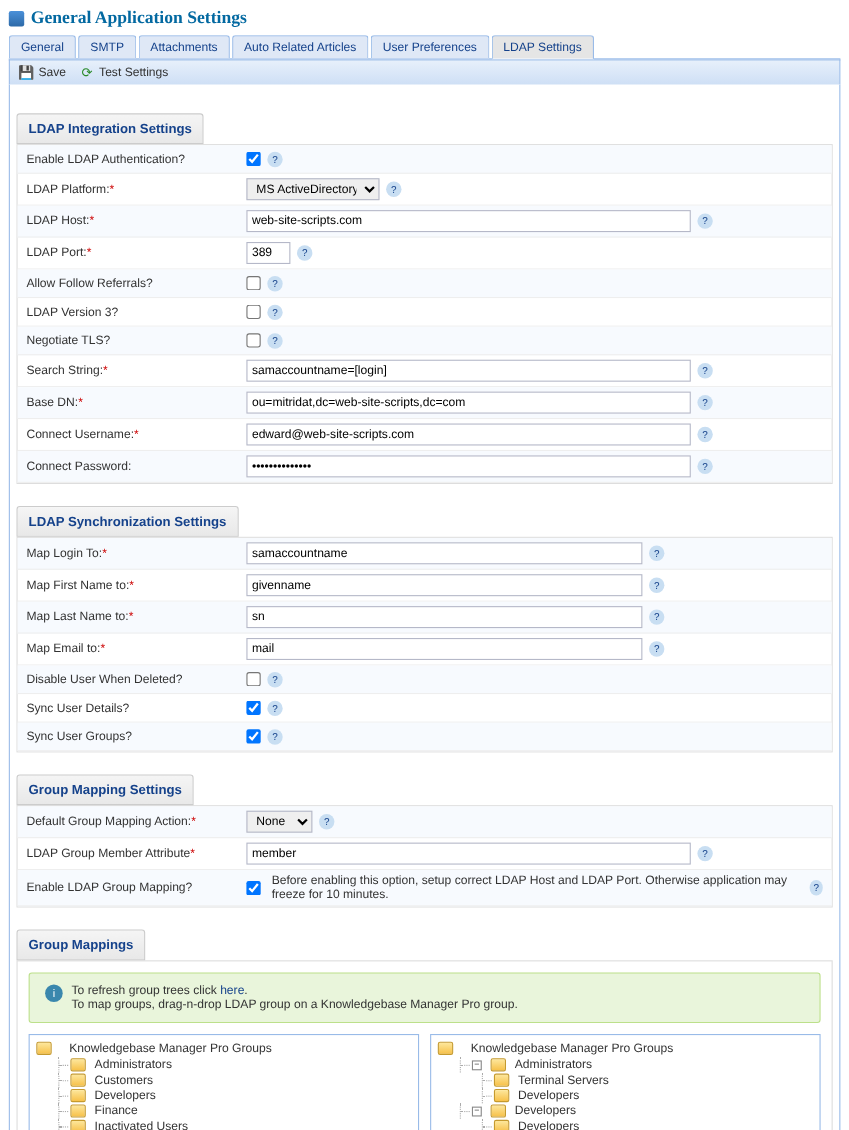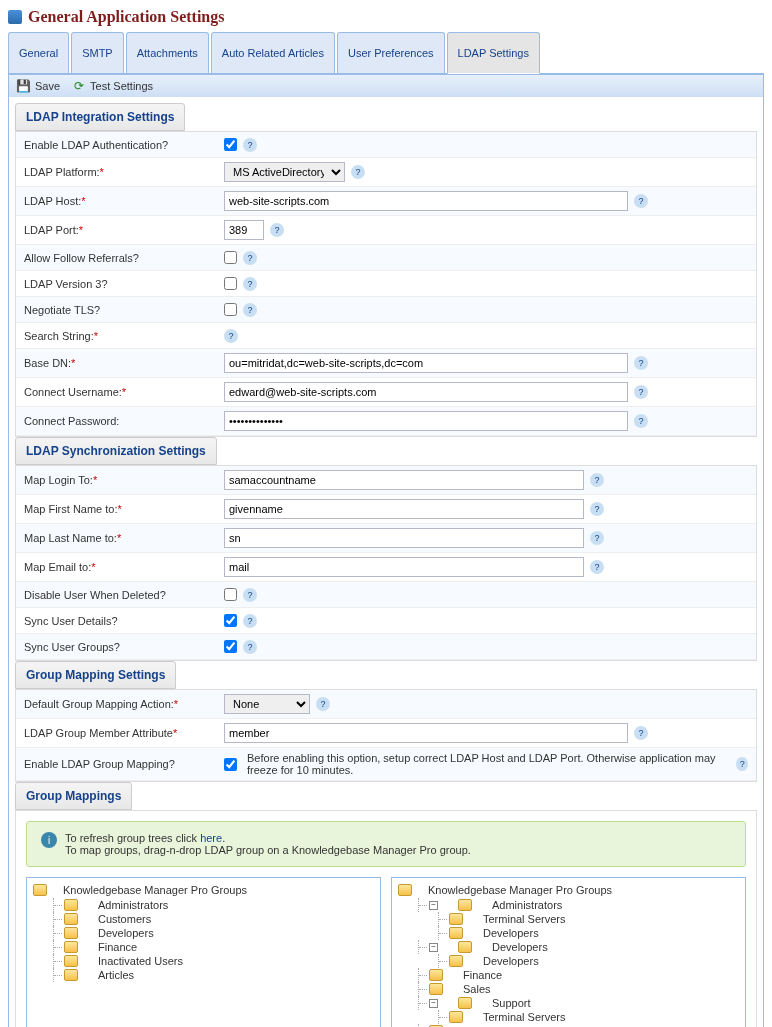--- a/index.html
+++ b/index.html
@@ -1,50 +1,50 @@
 <!DOCTYPE html>
 <html><head>
 <meta charset="utf-8">
 <style>
 *{box-sizing:border-box;margin:0;padding:0}
 body{font-family:Tahoma,Arial,sans-serif;font-size:11px;color:#333;background:#fff;padding:8px;width:772px}
-h1{font-size:16px;color:#7f1d1d;font-family:Georgia,serif;font-weight:bold;margin-bottom:6px;display:flex;align-items:center;gap:6px}
+h1{font-size:16px;color:#0369a1;font-family:Georgia,serif;font-weight:bold;margin-bottom:6px;display:flex;align-items:center;gap:6px}
 .title-icon{width:14px;height:14px;background:linear-gradient(#4a90d9,#2d6aa8);border-radius:2px;display:inline-block}
 .tabs{display:flex;border-bottom:1px solid #99bbe8;margin-bottom:0}
-.tab{padding:14px 10px;background:#dfe8f6;border:1px solid #99bbe8;border-bottom:none;border-top-left-radius:3px;border-top-right-radius:3px;margin-right:2px;cursor:pointer;font-size:11px;color:#15428b}
+.tab{padding:4px 10px;background:#dfe8f6;border:1px solid #99bbe8;border-bottom:none;border-top-left-radius:3px;border-top-right-radius:3px;margin-right:2px;cursor:pointer;font-size:11px;color:#15428b}
 .tab.active{background:#e5e5e5;border-bottom:1px solid #fff;margin-bottom:-1px}
 .toolbar{background:linear-gradient(#e7f0fb,#cedff5);border:1px solid #99bbe8;border-bottom:none;padding:4px 8px;display:flex;gap:12px;align-items:center}
 .toolbar-btn{display:flex;align-items:center;gap:4px;cursor:pointer;color:#333}
 .icon{width:14px;height:14px;display:inline-flex;align-items:center;justify-content:center;font-size:12px}
 .save-icon{color:#2a5fa8}
 .refresh-icon{color:#2a8b2a}
 .main-panel{border:1px solid #99bbe8;border-top:none;background:#fff}
-.section-header{background:linear-gradient(#f5f5f5,#e8e8e8);border:1px solid #ccc;border-radius:3px 3px 0 0;padding:6px 10px;font-weight:bold;color:#15428b;display:inline-block;font-size:12px;margin-top:0}
+.section-header{background:linear-gradient(#f5f5f5,#e8e8e8);border:1px solid #ccc;border-radius:3px 3px 0 0;padding:6px 10px;font-weight:bold;color:#15428b;display:inline-block;font-size:12px;margin-top:20px}
 .section-body{border:1px solid #ddd;padding:0}
 .field-row{display:flex;align-items:center;border-bottom:1px solid #eee;padding:4px 8px;min-height:26px}
 .field-row:nth-child(odd){background:#f7fafe}
 .field-label{width:200px;flex-shrink:0;color:#333}
 .req{color:#c00}
 .field-control{flex:1;display:flex;align-items:center;gap:6px}
 input[type=text],input[type=password],select{border:1px solid #b5b8c8;padding:2px 4px;font-size:11px;font-family:inherit;height:20px}
 input.wide{width:404px}
 input.med{width:360px}
 input.small{width:40px}
 select.sel{width:121px}
-select.sel-sm{width:86px}
+select.sel-sm{width:60px}
 .help-icon{width:14px;height:14px;border-radius:50%;background:#c8def2;color:#15428b;display:inline-flex;align-items:center;justify-content:center;font-size:9px;cursor:pointer}
 .checkbox{width:13px;height:13px}
 .hint-box{background:#e9f5db;border:1px solid #bce08a;padding:10px 14px;margin:10px;display:flex;align-items:flex-start;gap:8px;border-radius:3px}
 .hint-icon{width:16px;height:16px;border-radius:50%;background:#3a87ad;color:#fff;display:inline-flex;align-items:center;justify-content:center;font-size:10px;flex-shrink:0}
 .hint-link{color:#15428b;cursor:pointer}
 .trees{display:flex;gap:10px;padding:0 10px 10px}
 .tree-panel{flex:1;border:1px solid #99bbe8;padding:6px;min-height:260px}
 .tree-root{display:flex;align-items:center;gap:16px;margin-bottom:2px}
 .tree-items{padding-left:12px}
-.tree-item{display:flex;align-items:center;gap:20px;padding:1px 0;margin-left:8px;border-left:1px dotted #aaa;padding-left:10px;position:relative}
+.tree-item{display:flex;align-items:center;gap:8px;padding:1px 0;margin-left:8px;border-left:1px dotted #aaa;padding-left:10px;position:relative}
 .tree-item::before{content:'';position:absolute;left:0;top:50%;width:8px;border-top:1px dotted #aaa}
 .tree-sub{padding-left:20px}
 .folder-icon{width:14px;height:12px;display:inline-block;background:linear-gradient(#fde79c,#f7c14a);border:1px solid #c59a2e;border-radius:2px}
 .folder-open{width:14px;height:12px;display:inline-block;background:linear-gradient(#fde79c,#f7c14a);border:1px solid #c59a2e;border-radius:2px;position:relative}
 .expander{width:9px;height:9px;border:1px solid #888;display:inline-flex;align-items:center;justify-content:center;font-size:8px;line-height:1;cursor:pointer;background:#fff}
 .inline-note{font-size:11px;color:#333;margin-left:4px}
 .sections-wrap{padding:6px}
 </style>
 </head>
 <body>
@@ -124,20 +124,21 @@
   <div class="field-row">
           <div class="field-label">Negotiate TLS?</div>
           <div class="field-control">
             <input type="checkbox" class="checkbox" style="">
             <span class="help-icon">?</span>
           </div>
         </div>
   <div class="field-row">
           <div class="field-label"><span>Search String:</span><span class="req">*</span></div>
           <div class="field-control">
+            <input type="text" class="wide" value="samaccountname=[login]" style="">
             <span class="help-icon">?</span>
           </div>
         </div>
   <div class="field-row">
           <div class="field-label"><span>Base DN:</span><span class="req">*</span></div>
           <div class="field-control">
             <input type="text" class="wide" value="ou=mitridat,dc=web-site-scripts,dc=com" style="">
             <span class="help-icon">?</span>
           </div>
         </div>

